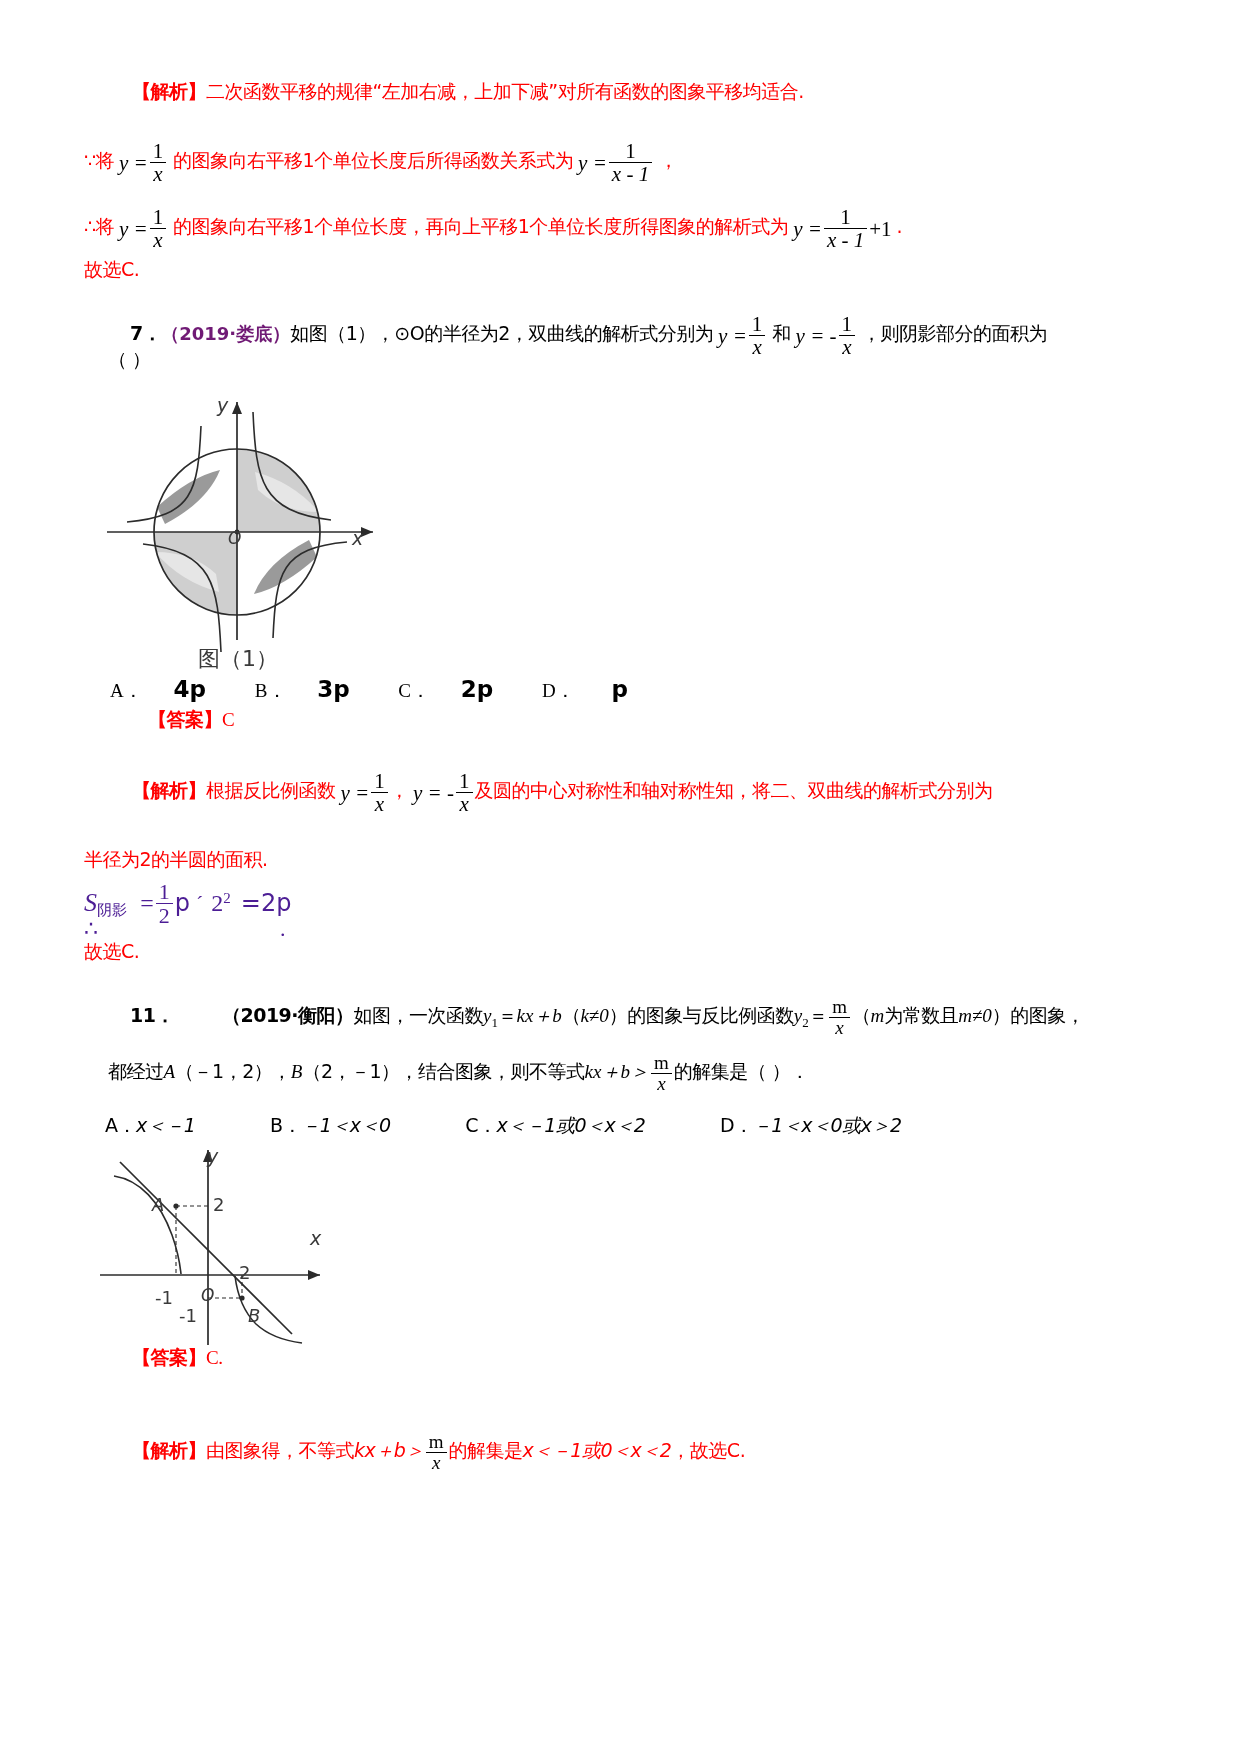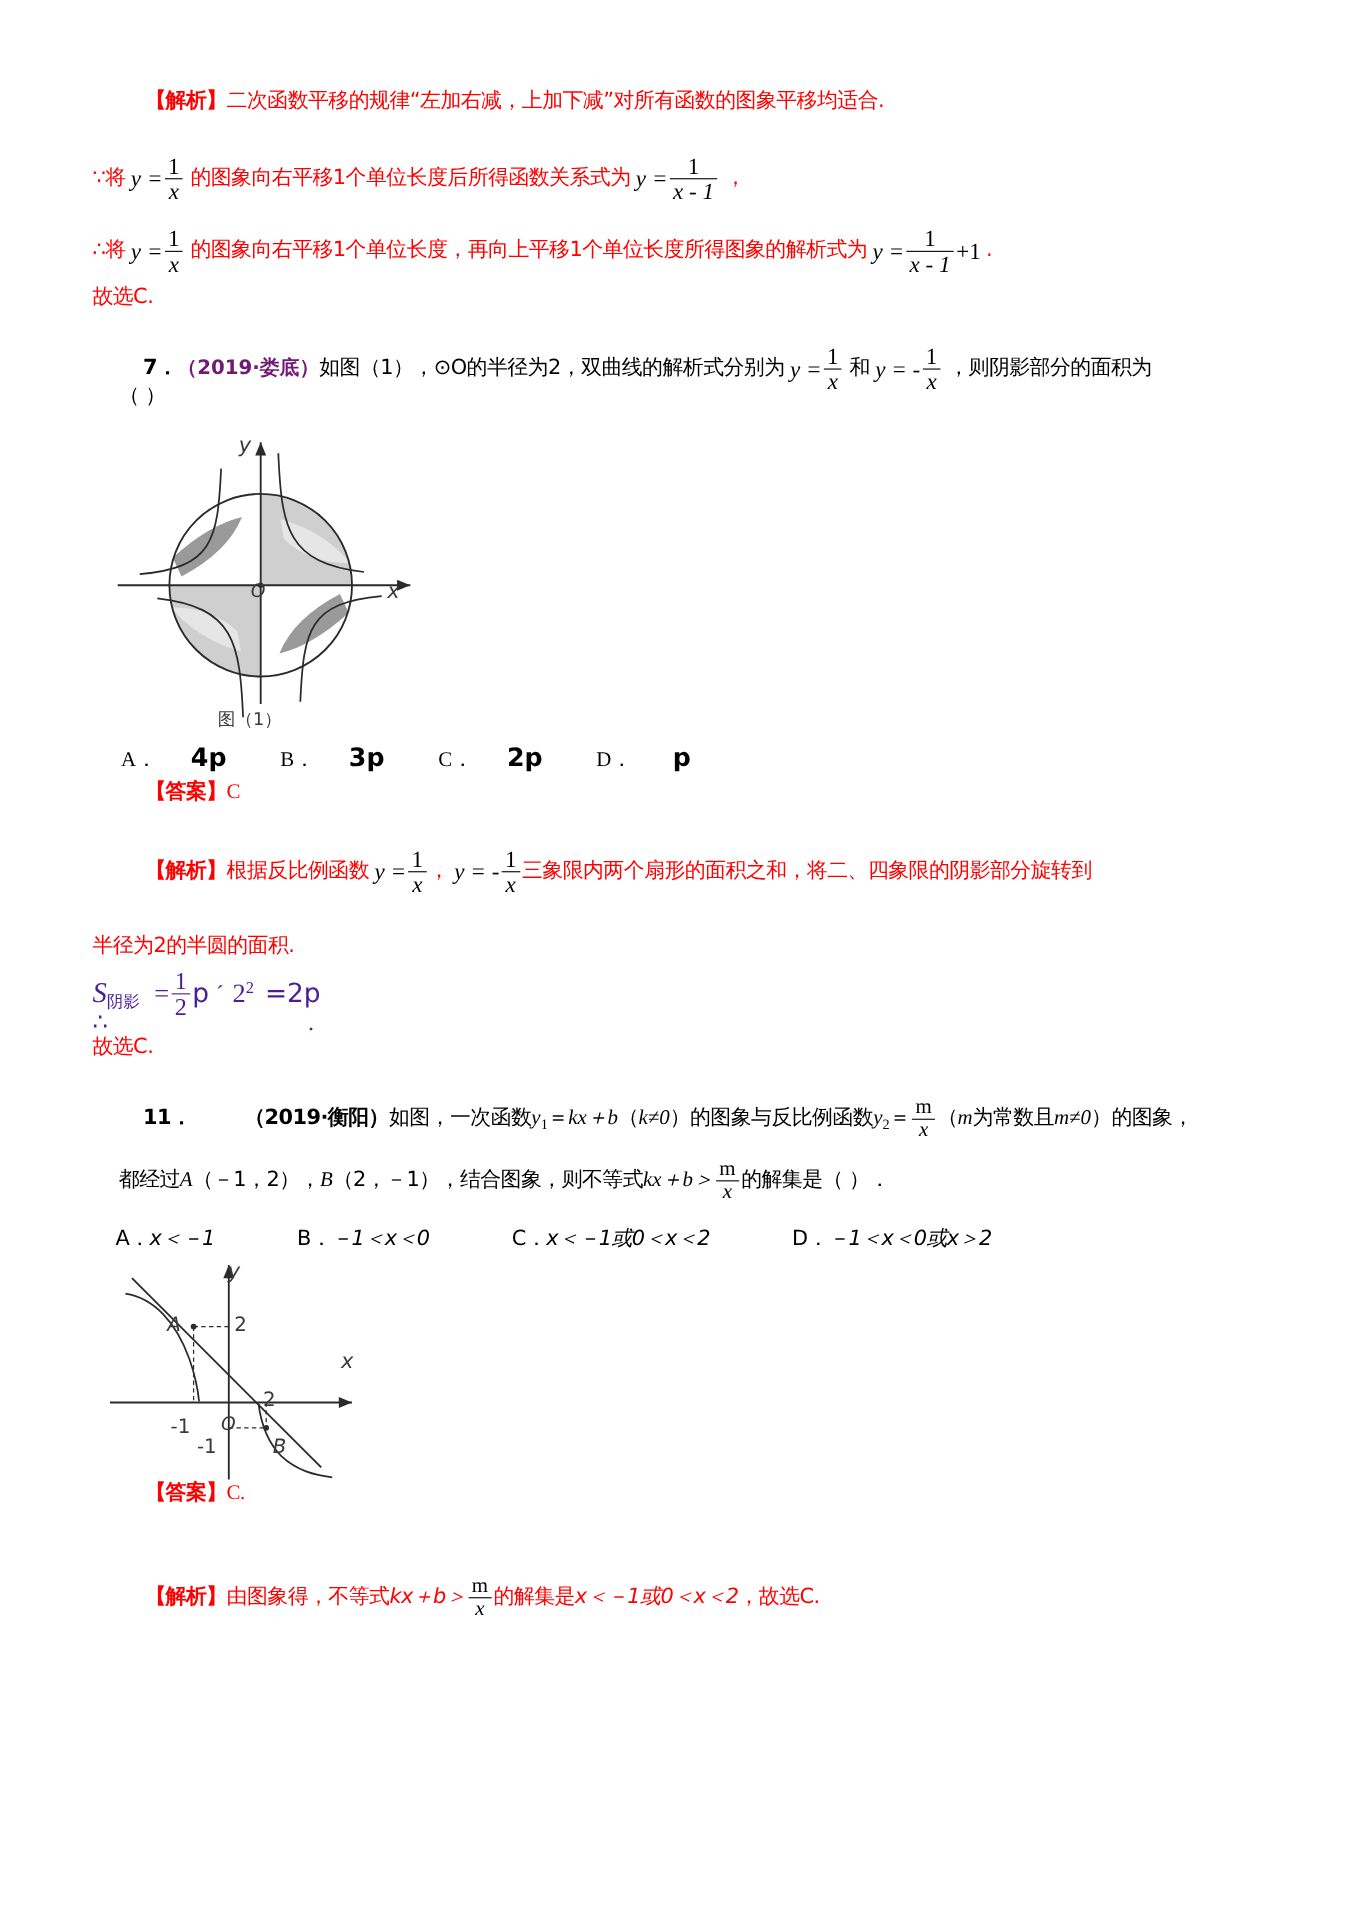--- a/index.html
+++ b/index.html
@@ -71,21 +71,21 @@
   
   .optrow{position:absolute;white-space:nowrap;font-size:19px;text-align:center;}
   .optlabel{font-family:"Liberation Serif","DejaVu Serif",serif;font-size:19px;}
   .optval{font-family:"DejaVu Sans","Liberation Sans",sans-serif;font-size:23px;font-weight:600;}
 
   
   .fig{position:absolute;}
   .figcap{
     position:absolute;
     font-family:"DejaVu Sans","Liberation Sans",sans-serif;
-    font-size:16px;
+    font-size:22px;
     color:#3a3a3a;
     white-space:nowrap;
   }
   svg{display:block;}
 </style>
 </head>
 <body>
 
 <div class="page">
 
@@ -181,32 +181,32 @@
     <span class="optlabel">A．</span>
     <span class="optval" style="margin-left:26px;">4p</span>
     <span class="optlabel" style="margin-left:44px;">B．</span>
     <span class="optval" style="margin-left:26px;">3p</span>
     <span class="optlabel" style="margin-left:44px;">C．</span>
     <span class="optval" style="margin-left:26px;">2p</span>
     <span class="optlabel" style="margin-left:44px;">D．</span>
     <span class="optval" style="margin-left:32px;">p</span>
   </div>
 
-  <div class="line" style="left:84px;top:708px;">
+  <div class="line" style="left:100px;top:708px;">
     <span class="redtext bold">【答案】</span><span class="redtext" style="font-family:'Liberation Serif',serif;">C</span>
   </div>
 
   <div class="line" style="left:84px;top:770px;">
     <span class="redtext bold">【解析】</span><span class="redtext">根据反比例函数</span>
     <span class="math red">
       <span>y =</span><span class="frac"><span class="num">1</span><span class="den">x</span></span>
     </span><span class="redtext">，</span>
     <span class="math red">
       <span>y = -</span><span class="frac"><span class="num">1</span><span class="den">x</span></span>
-    </span><span class="redtext">三象限内两个扇形的面积之和，将二、四象限的阴影部分旋转到</span>
+    </span><span class="redtext">及圆的中心对称性和轴对称性知，将二、双曲线的解析式分别为</span>
   </div>
   <div class="line redtext" style="left:84px;top:848px;">半径为2的半圆的面积.</div>
 
   <div class="eq red" style="left:84px;top:880px;">
     <span style="font-style:italic;font-size:26px;">S</span><span class="cn" style="font-size:15px;vertical-align:-4px;">阴影</span>
     <span style="font-size:24px;margin-left:8px;">=</span><span class="frac" style="font-size:22px;"><span class="num">1</span><span class="den">2</span></span><span class="cn" style="font-size:24px;">p</span><span style="font-size:22px;margin-left:6px;">´</span><span style="font-size:24px;margin-left:8px;">2</span><sup style="font-size:15px;">2</sup><span class="cn" style="font-size:24px;margin-left:10px;">=2p</span>
   </div>
   <div class="eq red" style="left:84px;top:916px;font-size:22px;">∴</div>
   <div class="eq red" style="left:280px;top:916px;font-size:22px;">.</div>
   <div class="line redtext" style="left:84px;top:940px;">故选C.</div>

